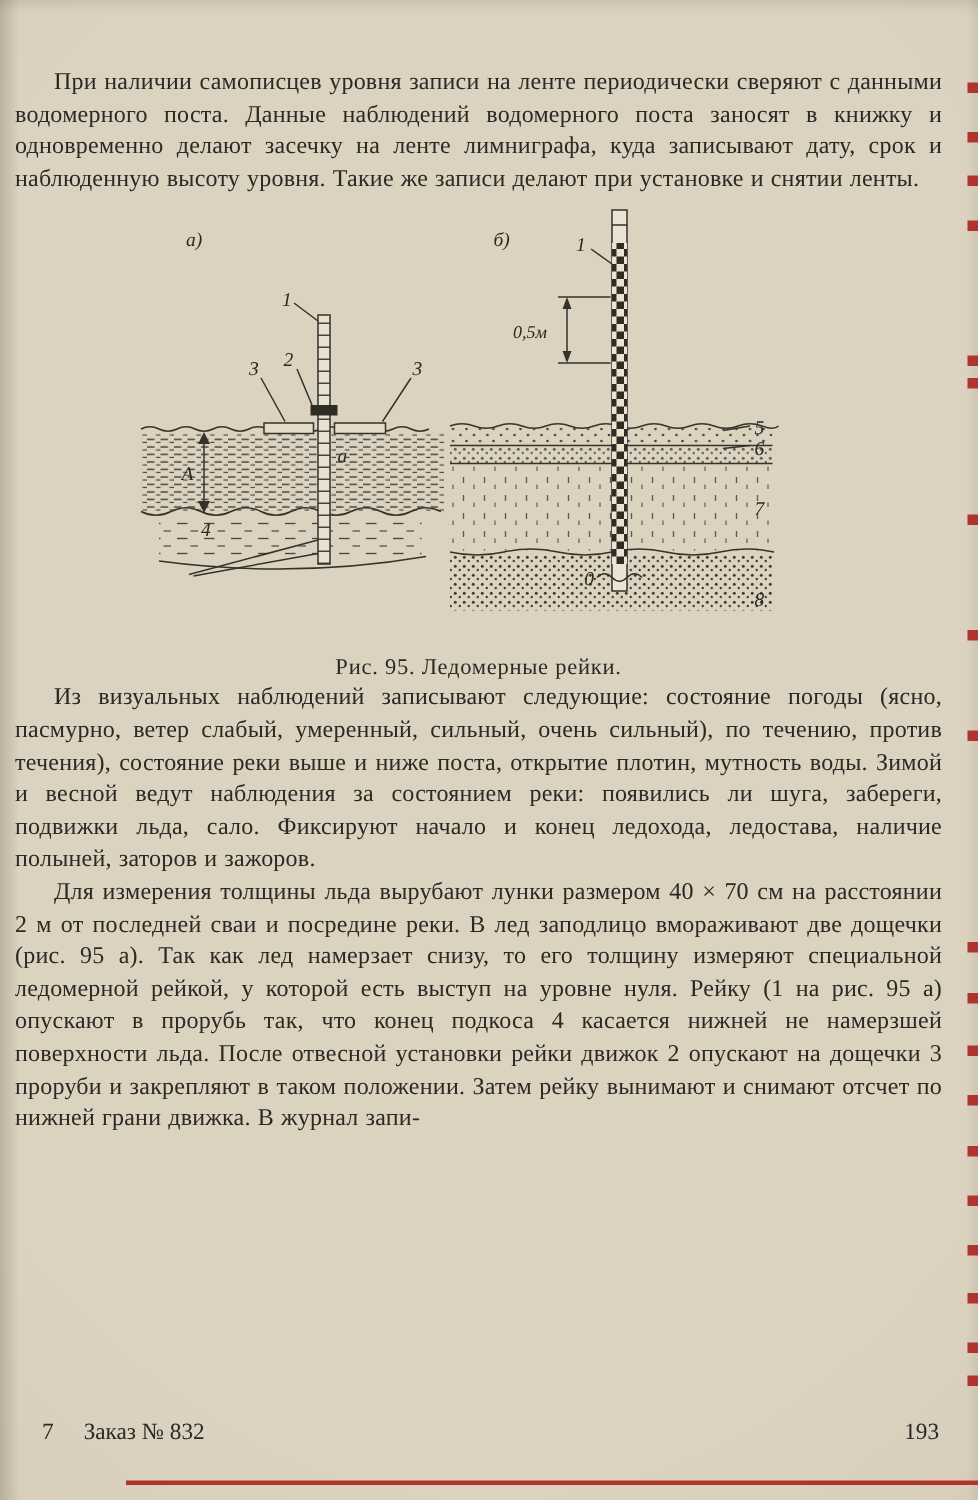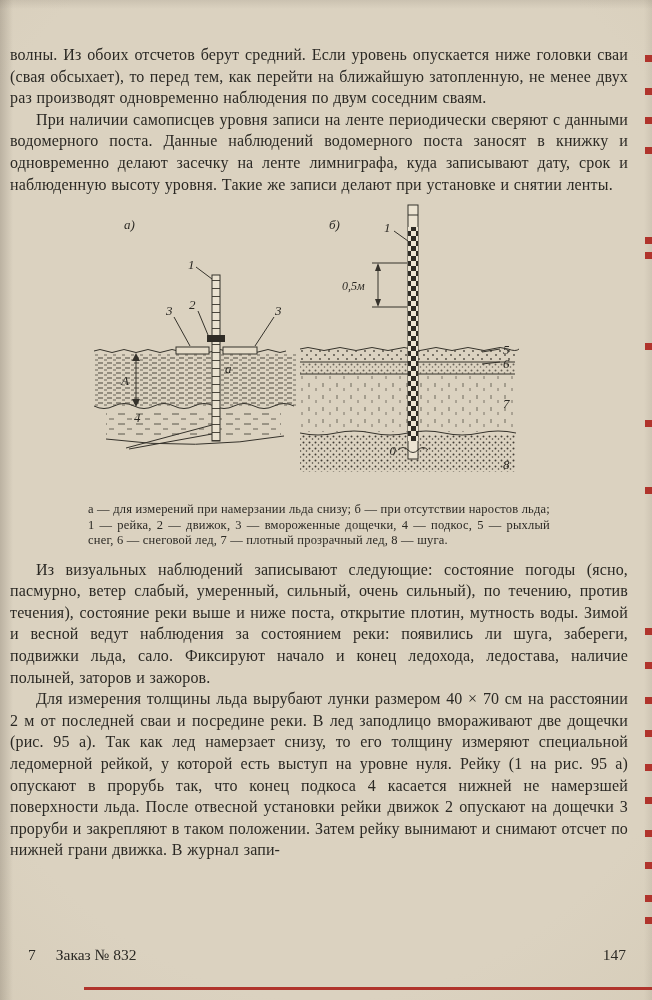--- a/index.html
+++ b/index.html
@@ -54,21 +54,20 @@
       0 709px 0 0 #b0342c, 0 742px 0 0 #b0342c, 0 775px 0 0 #b0342c,
       0 807px 0 0 #b0342c, 0 840px 0 0 #b0342c, 0 862px 0 0 #b0342c;
   }
   .bottom-line { position:absolute; top:987px; left:84px; right:0; height:3px; background:#b0342c; }
 </style>
 </head>
 <body>
 
 <div class="page">
 
-  <p class="body-par">волны. Из обоих отсчетов берут средний. Если уровень опускается ниже головки сваи (свая обсыхает), то перед тем, как перейти на ближайшую затопленную, не менее двух раз производят одновременно наблюдения по двум соседним сваям.</p>
   <p class="body-par indent">При наличии самописцев уровня записи на ленте периодически сверяют с данными водомерного поста. Данные наблюдений водомерного поста заносят в книжку и одновременно делают засечку на ленте лимниграфа, куда записывают дату, срок и наблюденную высоту уровня. Такие же записи делают при установке и снятии ленты.</p>
 
   <div class="figure-wrap">
     <svg width="620" height="292" viewBox="0 0 620 292">
       <defs>
         <pattern id="rungs" width="8" height="8" patternUnits="userSpaceOnUse">
           <rect width="8" height="8" fill="#eae2d0"></rect>
           <path d="M0,7.5 H8" stroke="#4a463c" stroke-width="1"></path>
         </pattern>
         <pattern id="checker" width="10" height="10" patternUnits="userSpaceOnUse">
@@ -162,28 +161,28 @@
         <text class="call" x="477" y="167">6</text>
         <text class="call" x="477" y="207">7</text>
         <text class="call" x="477" y="268">8</text>
 
         <path class="ln" d="M372,249 q5,-5 10,0 t10,0 t10,0" stroke-width=".9"></path>
         <text class="call" x="370" y="254" text-anchor="end">0</text>
       </g>
     </svg>
   </div>
 
-  <div class="caption-body">а — для измерений при намерзании льда снизу; б — при отсутствии наростов льда; 1 — рейка, 2 — движок, 3 — вмороженные дощечки, 4 — подкос, 5 — рыхлый снег, 6 — снеговой лед, 7 — плотный прозрачный лед, 8 — шуга.</div>
+  <div class="caption-title">Рис. 95. Ледомерные рейки.</div>
 
   <p class="body-par indent">Из визуальных наблюдений записывают следующие: состояние погоды (ясно, пасмурно, ветер слабый, умеренный, сильный, очень сильный), по течению, против течения), состояние реки выше и ниже поста, открытие плотин, мутность воды. Зимой и весной ведут наблюдения за состоянием реки: появились ли шуга, забереги, подвижки льда, сало. Фиксируют начало и конец ледохода, ледостава, наличие полыней, заторов и зажоров.</p>
   <p class="body-par indent">Для измерения толщины льда вырубают лунки размером 40 × 70 см на расстоянии 2 м от последней сваи и посредине реки. В лед заподлицо вмораживают две дощечки (рис. 95 а). Так как лед намерзает снизу, то его толщину измеряют специальной ледомерной рейкой, у которой есть выступ на уровне нуля. Рейку (1 на рис. 95 а) опускают в прорубь так, что конец подкоса 4 касается нижней не намерзшей поверхности льда. После отвесной установки рейки движок 2 опускают на дощечки 3 проруби и закрепляют в таком положении. Затем рейку вынимают и снимают отсчет по нижней грани движка. В журнал запи-</p>
 
   <div class="footer">
     <div class="left-group">
       <span>7</span>
       <span>Заказ № 832</span>
     </div>
-    <span>147</span>
+    <span>193</span>
   </div>
 
   <div class="scan-marks"></div>
   <div class="bottom-line"></div>
 </div>
 
 </body></html>

